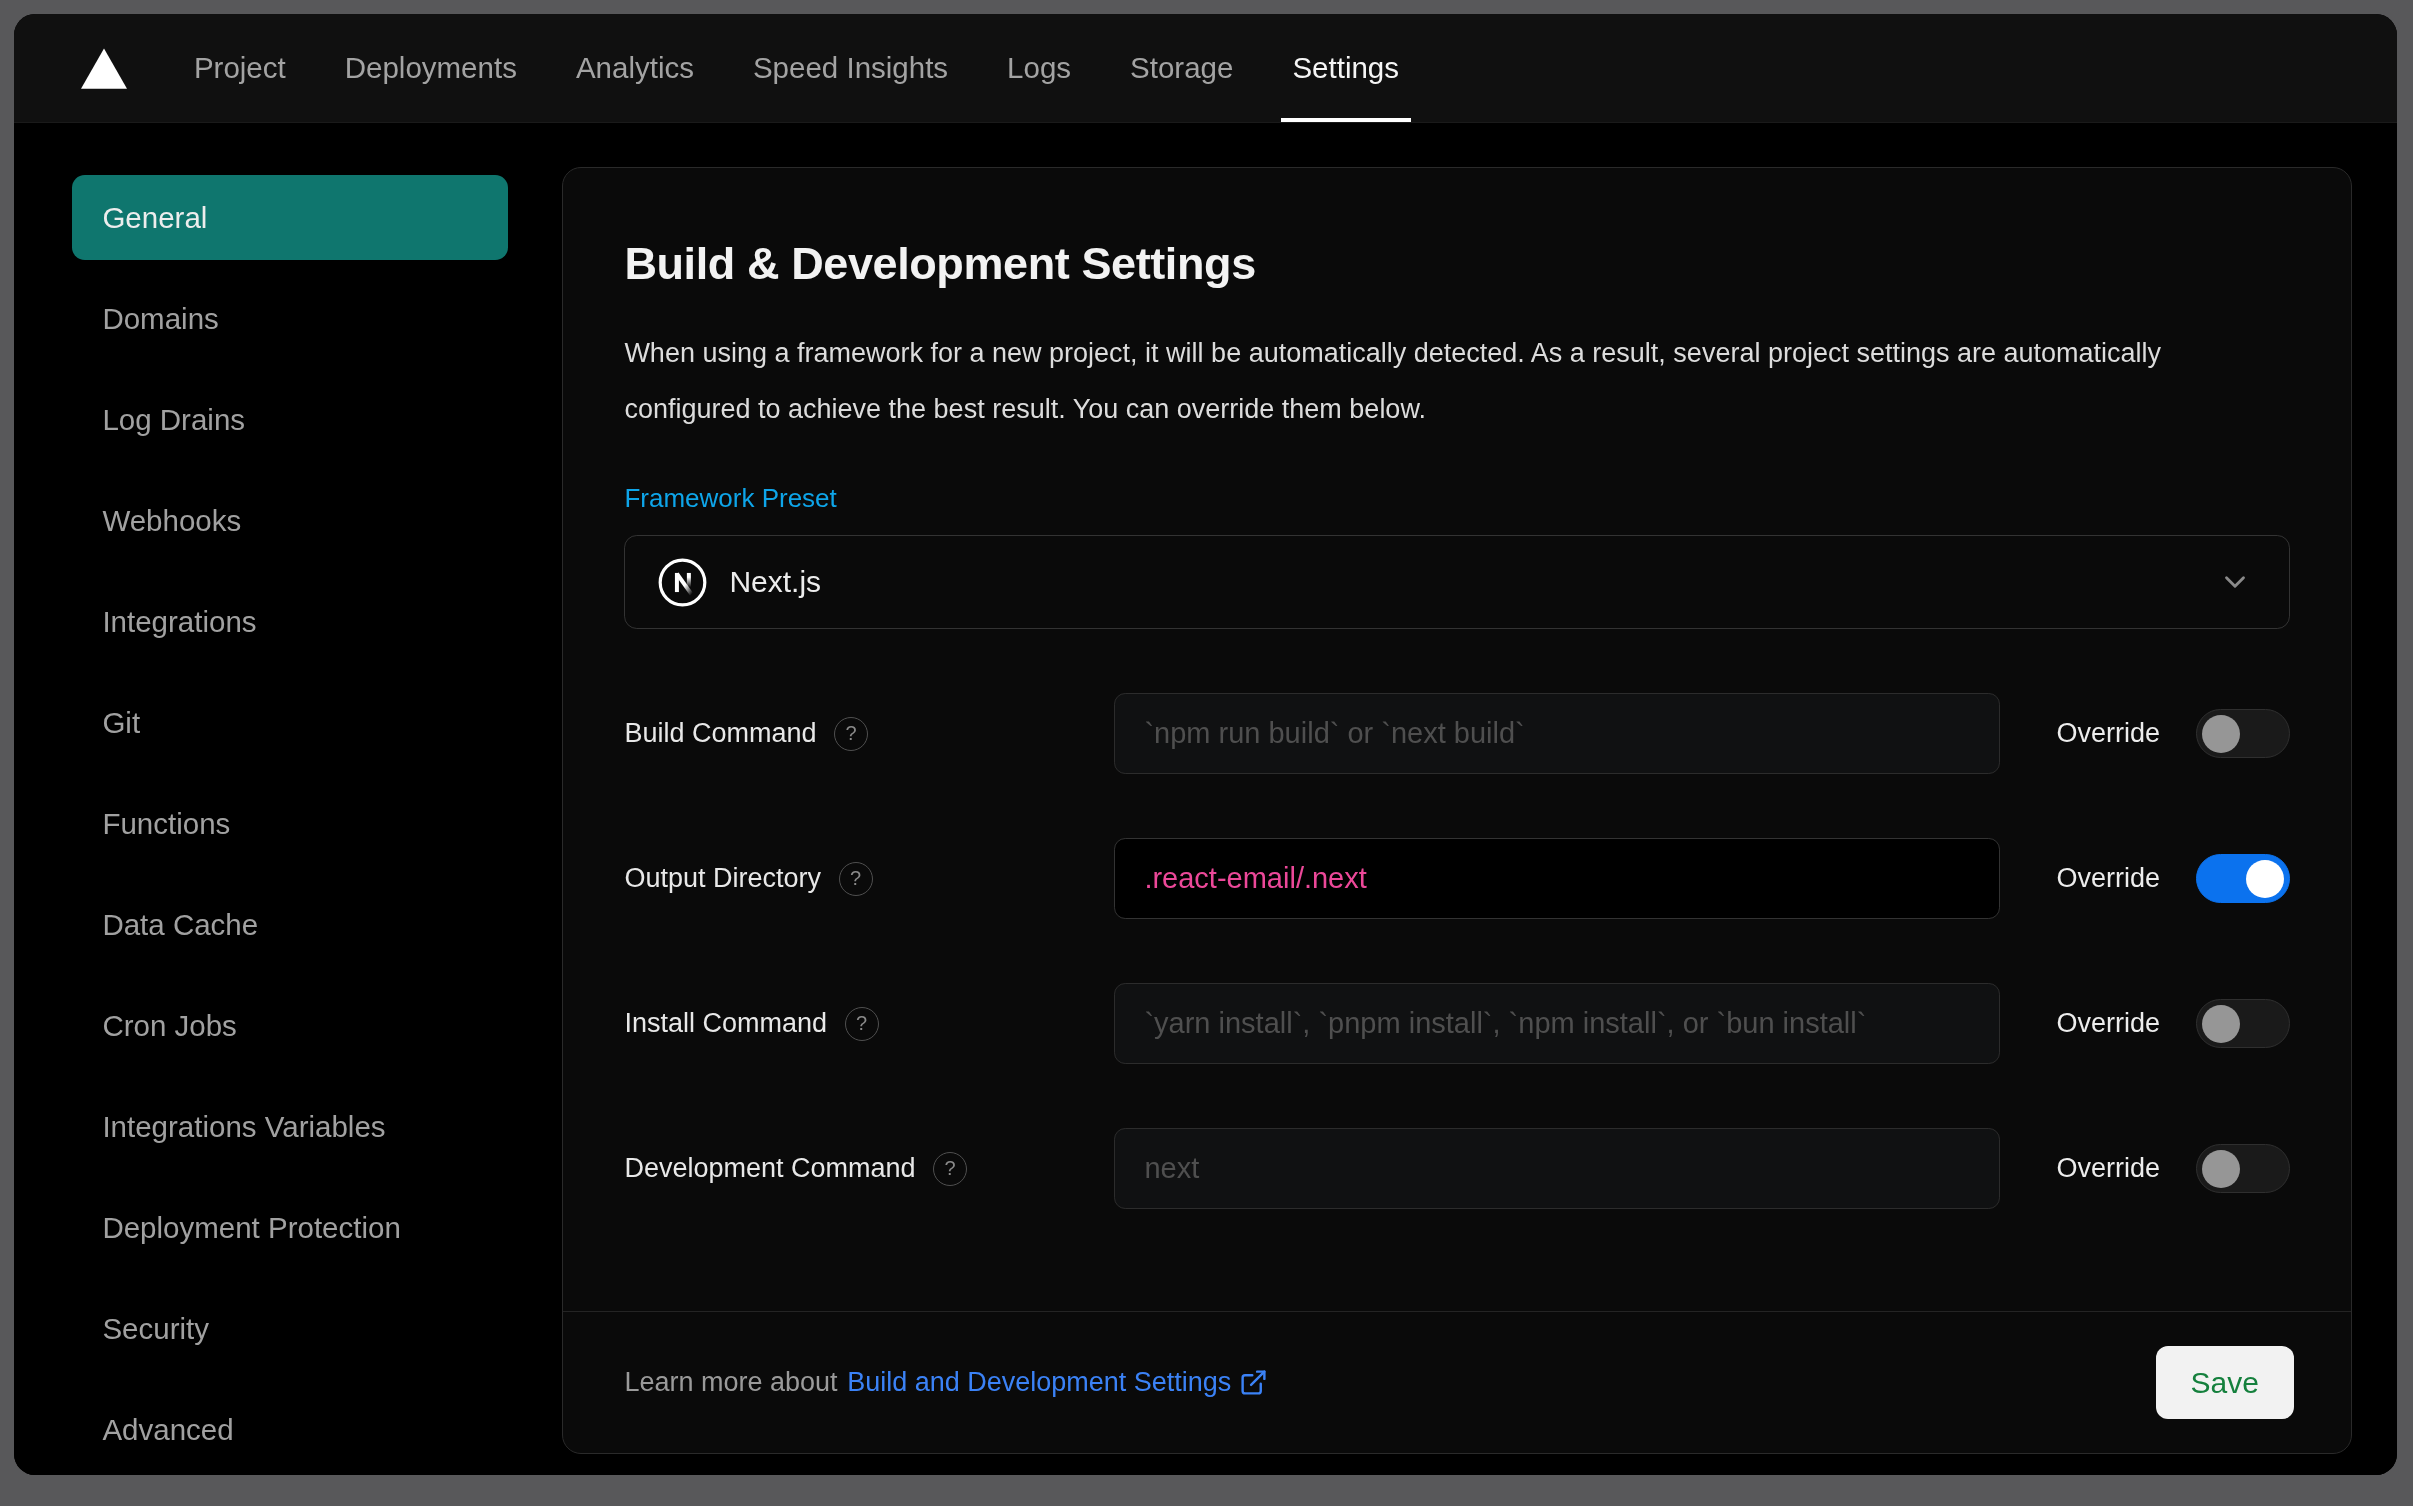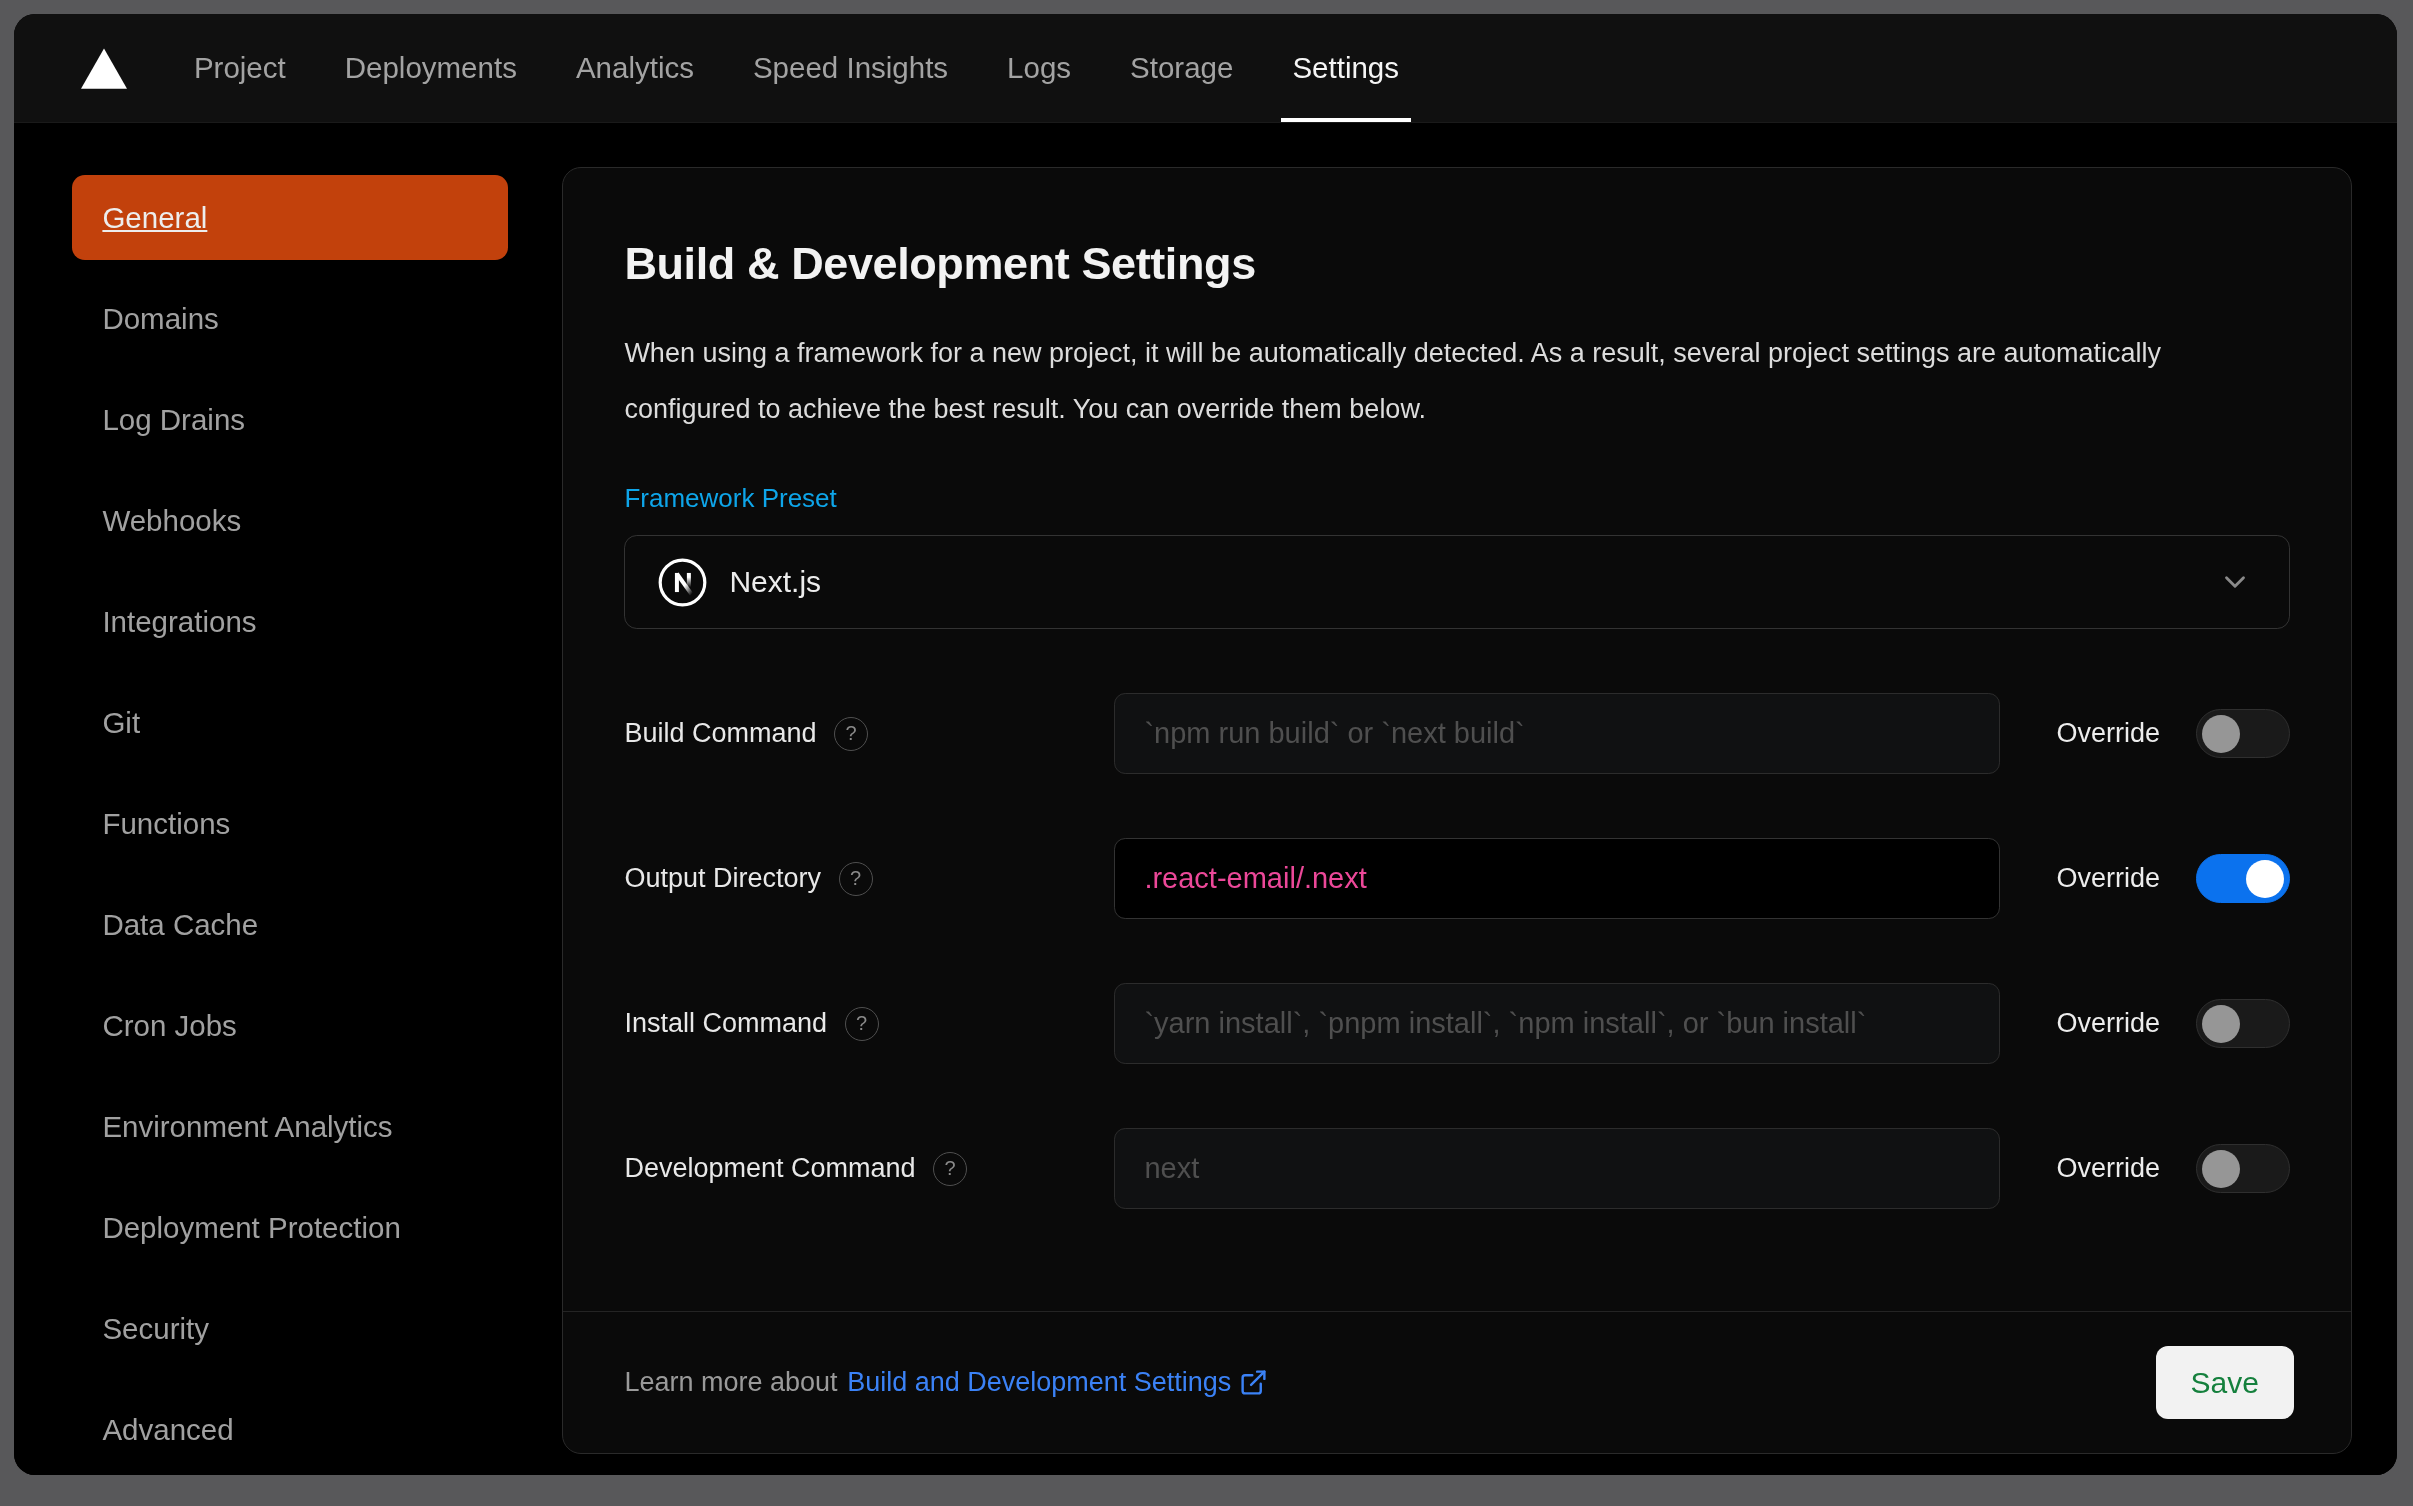--- a/index.html
+++ b/index.html
@@ -33,21 +33,21 @@
     height:4.8px; background:#fff;
   }
   
   .page-body { flex:1; display:flex; background:#000; min-height:0; }
   .sidebar { width:548px; flex:0 0 548px; padding:52px 0 0 58px; }
   .side-item {
     width:436px; height:85px; display:flex; align-items:center;
     padding-left:30px; margin-bottom:16px; border-radius:12.8px;
     font-size:29.5px; color:#a1a1a1; cursor:pointer;
   }
-  .side-item.active { background:#c2410c; color:#ededed;text-decoration:underline; }
+  .side-item.active { background:#0f766e; color:#ededed; }
   .main { flex:1; padding:44px 45px 0 0; }
   
   .card {
     border:1.6px solid #2a2a2a; border-radius:19px; background:#0a0a0a;
     min-height:1287px; display:flex; flex-direction:column;
   }
   .card-body { padding:70px 61px 48px 61px; }
   .card-title { font-size:45px; font-weight:700; color:#f2f2f2; letter-spacing:-0.4px; }
   .card-desc {
     margin-top:35px; font-size:27px; line-height:56px; color:#dcdcdc;
@@ -134,21 +134,21 @@
     <div class="sidebar">
       <div class="side-item active">General</div>
       <div class="side-item">Domains</div>
       <div class="side-item">Log Drains</div>
       <div class="side-item">Webhooks</div>
       <div class="side-item">Integrations</div>
       <div class="side-item">Git</div>
       <div class="side-item">Functions</div>
       <div class="side-item">Data Cache</div>
       <div class="side-item">Cron Jobs</div>
-      <div class="side-item">Environment Analytics</div>
+      <div class="side-item">Integrations Variables</div>
       <div class="side-item">Deployment Protection</div>
       <div class="side-item">Security</div>
       <div class="side-item">Advanced</div>
     </div>
 
     <div class="main">
       <div class="card">
         <div class="card-body">
           <div class="card-title">Build &amp; Development Settings</div>
           <div class="card-desc">When using a framework for a new project, it will be automatically detected. As a result, several project settings are automatically configured to achieve the best result. You can override them below.</div>

